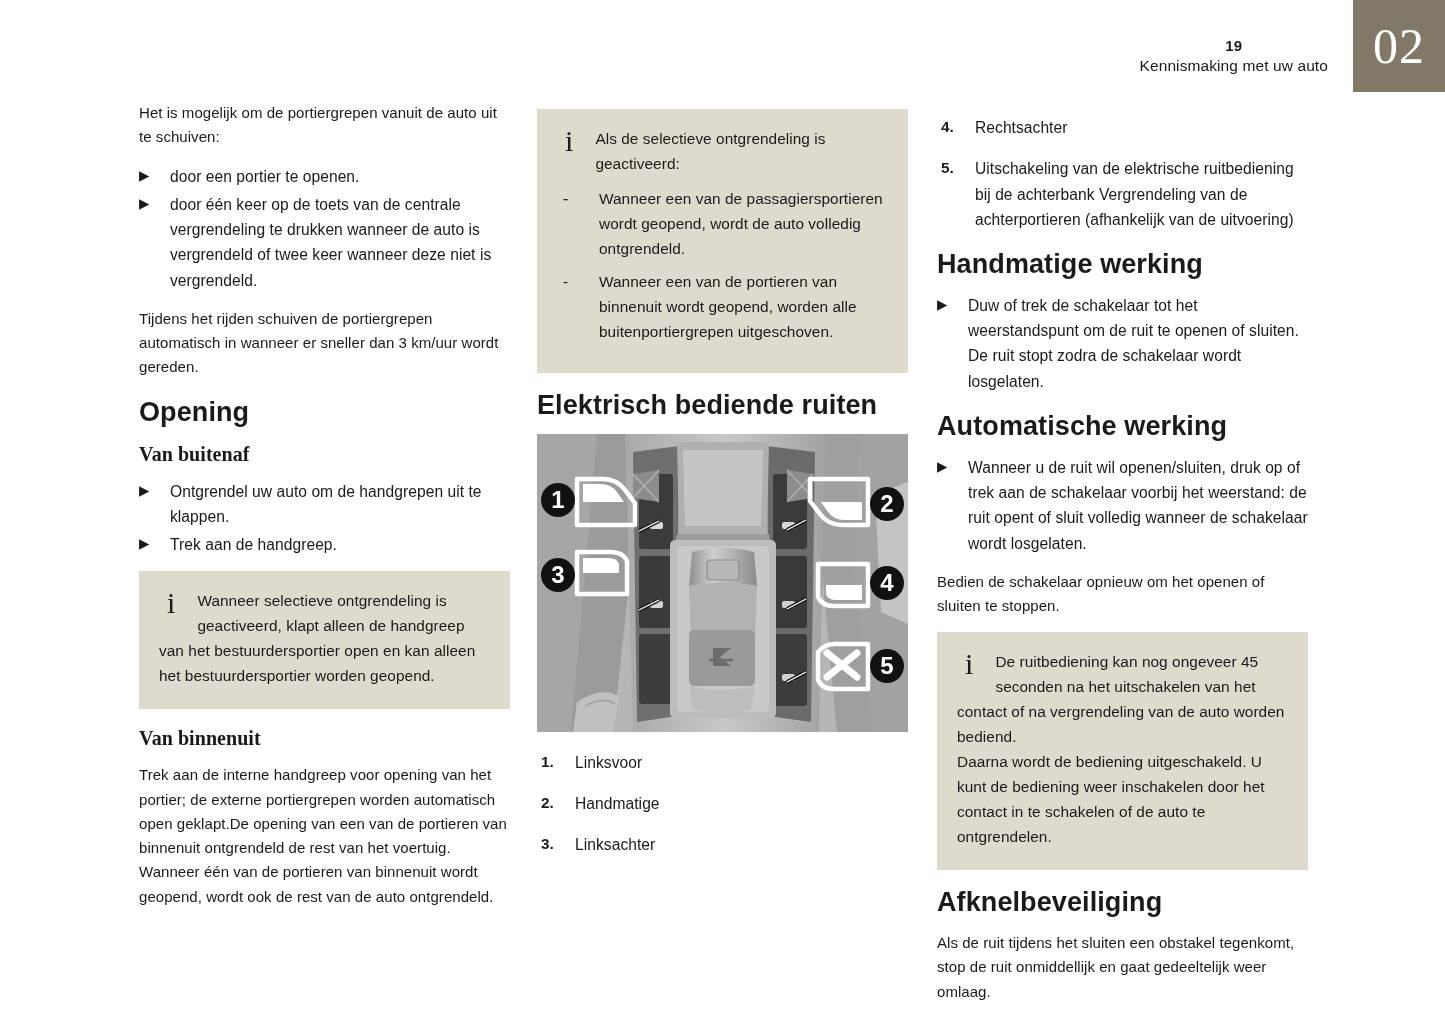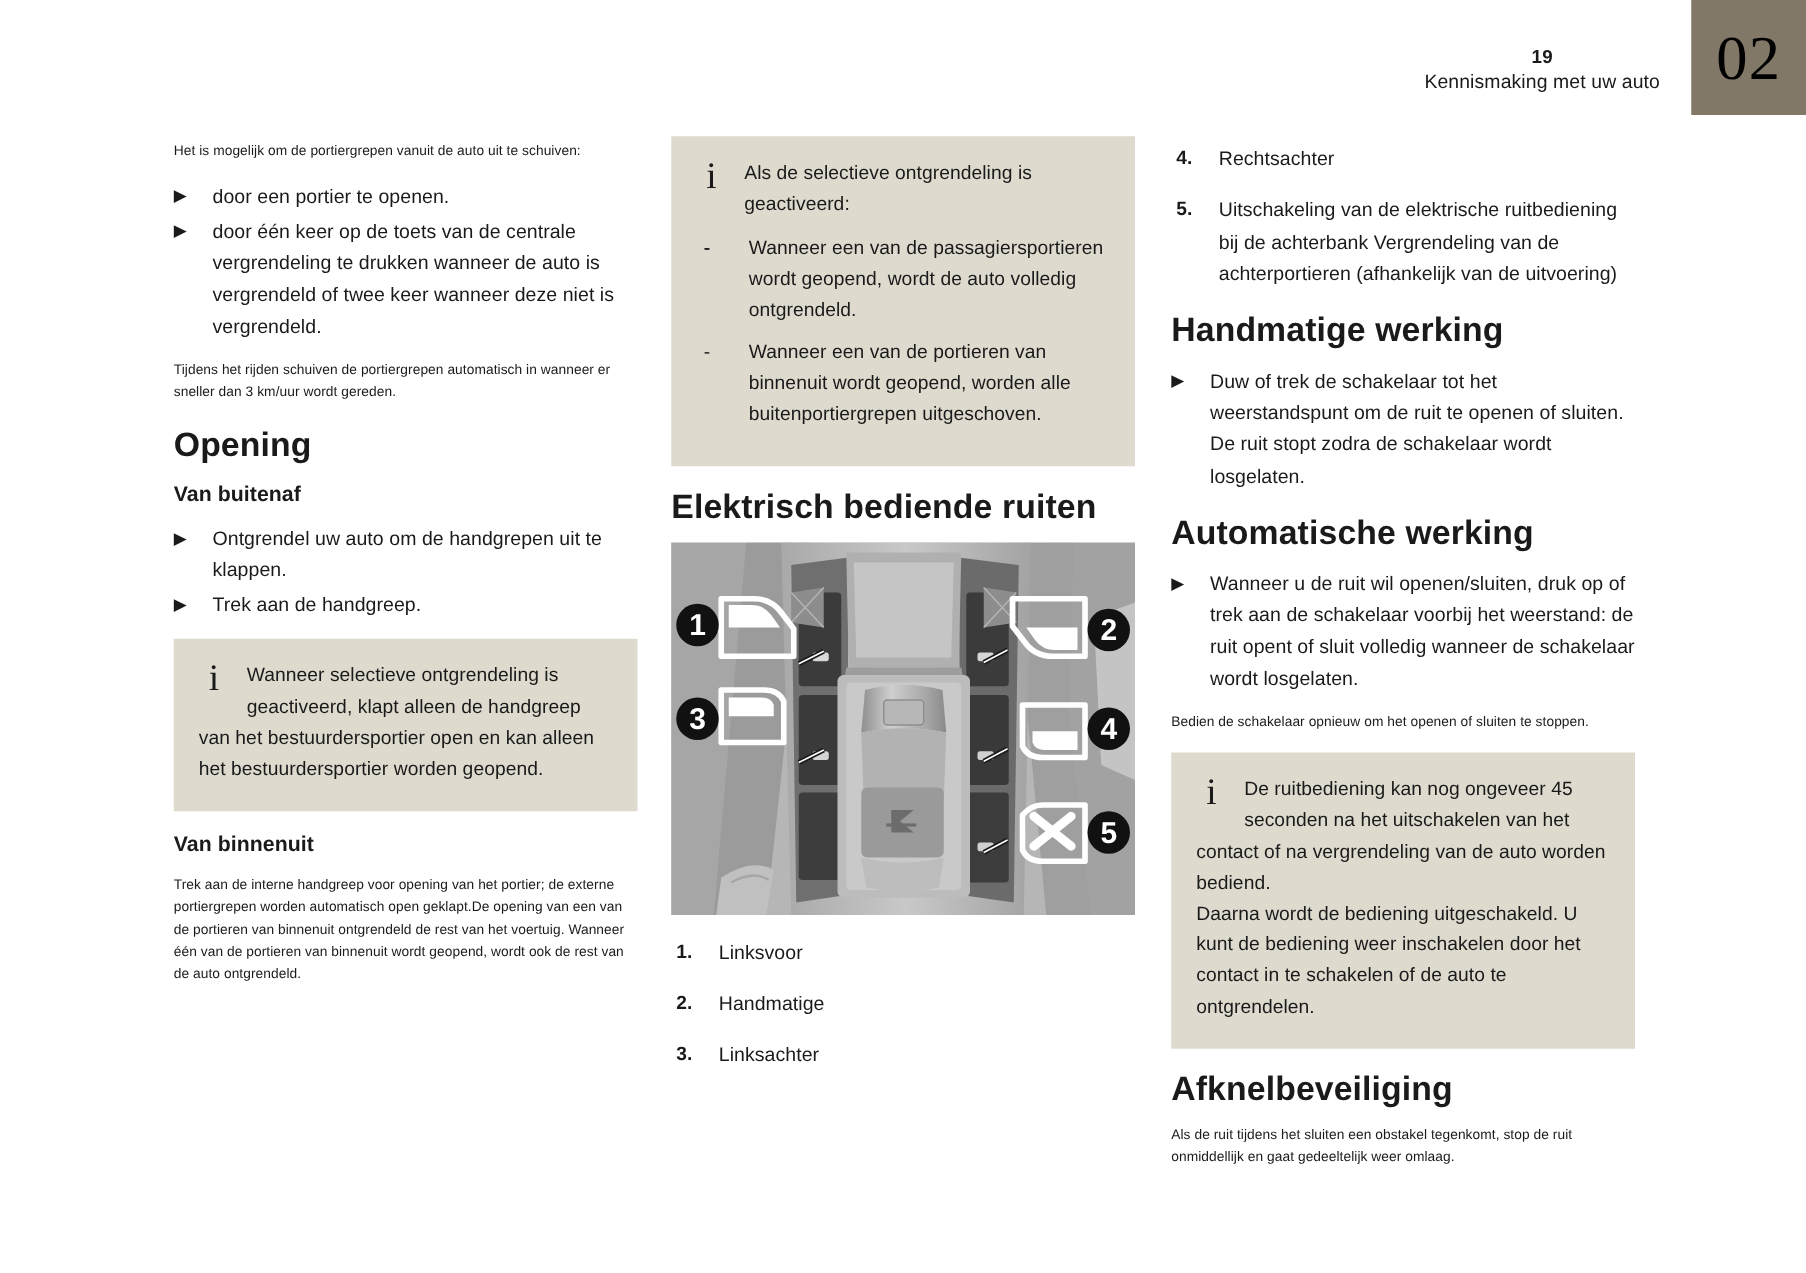--- a/index.html
+++ b/index.html
@@ -24,21 +24,21 @@
     width: 1445px;
     height: 100px;
   }
   .chapter-tab {
     position: absolute;
     top: 0;
     right: 0;
     width: 92px;
     height: 92px;
     background: #827868;
-    color: #000000;
+    color: #ffffff;
     display: flex;
     align-items: center;
     justify-content: center;
     font-family: "Liberation Serif", serif;
     font-size: 50px;
     letter-spacing: 1px;
     line-height: 1;
   }
   .header-text {
     position: absolute;
@@ -73,39 +73,40 @@
   }
   .col-1 { left: 139px; }
   .col-2 { left: 537px; }
   .col-3 { left: 937px; }
 
   
   p, li, div {
     box-sizing: border-box;
   }
   .body-text {
-    font-size: 11px;
-    line-height: 1.62;
-    margin: 12px 0 14px 0;
+    font-size: 15px;
+    line-height: 1.62;
+    margin: 0 0 14px 0;
     letter-spacing: .05px;
   }
   .h1 {
     font-size: 27px;
     font-weight: 700;
     line-height: 1.22;
     margin: 16px 0 12px 0;
     letter-spacing: .1px;
   }
   .h1.tight { margin-top: 10px; }
   .h2 {
-    font-size: 17px;
+    font-size: 20px;
     font-weight: bold;
     line-height: 1.35;
     margin: 12px 0 11px 0;
     letter-spacing: .05px;
+    font-family: Liberation Serif, serif;
   }
 
   
   .arrow-list {
     list-style: none;
     margin: 0 0 14px 0;
     padding: 0;
   }
   .arrow-list li {
     position: relative;

